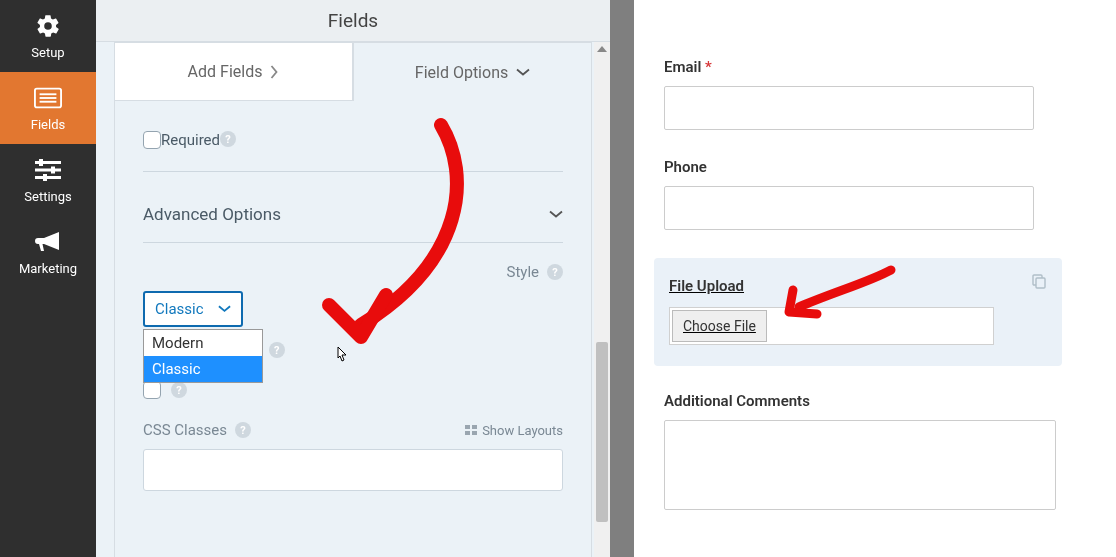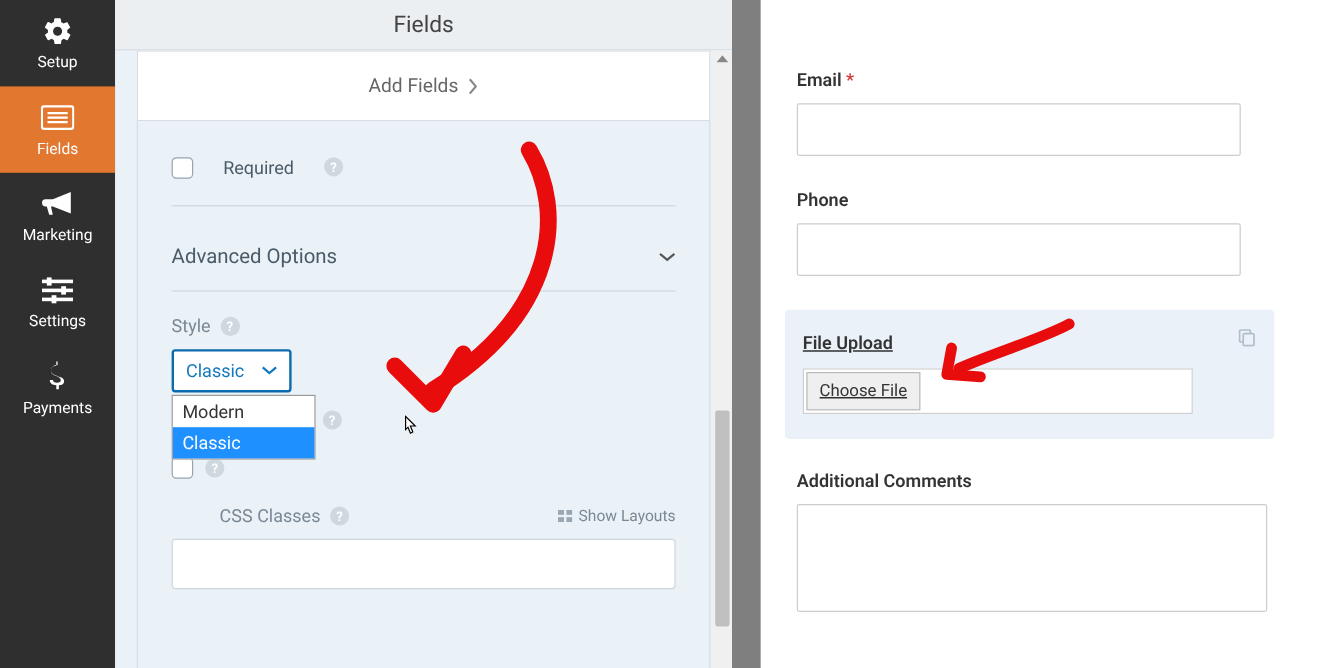--- a/index.html
+++ b/index.html
@@ -13,39 +13,39 @@
     .sidenav-icon { width: 28px; height: 24px; display: flex; align-items: center; justify-content: center; }
     
     
     .mid { flex: 1; display: flex; flex-direction: column; position: relative; background: #ebf2f7; }
     .header-bar { height: 42px; background: #ebeff2; border-bottom: 1px solid #d6dde3; display: flex; align-items: center; justify-content: center; font-size: 19px; color: #444; font-weight: 400; }
     .tabs { display: flex; background: #ebf2f7; margin-left: 18px; margin-right: 18px; }
     .tab { flex: 1; padding: 19px 10px; text-align: center; font-size: 16px; color: #666; cursor: pointer; background: #fff; border: 1px solid #d6dde3; display: flex; align-items: center; justify-content: center; gap: 8px; }
     .tab.active { background: #ebf2f7; border-bottom: none; }
     .panel-body { padding: 22px 28px 10px; background: #ebf2f7; margin: 0 18px; border-left: 1px solid #d6dde3; border-right: 1px solid #d6dde3; flex: 1; position: relative; }
     
-    .field-row { display: flex; gap: 25px; padding: 8px 0 22px; border-bottom: 1px solid #cdd7df; margin-bottom: 20px; }
+    .field-row { display: flex; gap: 0; padding: 8px 0 22px; border-bottom: 1px solid #cdd7df; margin-bottom: 20px; }
     .checkbox { width: 18px; height: 18px; border: 1.5px solid #94a4b0; border-radius: 4px; background: #fff; cursor: pointer; }
     .field-lbl { color: #4a5a66; font-size: 15px; }
     .help-icon { width: 16px; height: 16px; border-radius: 50%; background: #cfd8df; color: #fff; display: inline-flex; align-items: center; justify-content: center; font-size: 11px; font-weight: bold; cursor: pointer; }
     
     .adv-header { display: flex; justify-content: space-between; align-items: center; padding: 12px 0 18px; border-bottom: 1px solid #cdd7df; margin-bottom: 20px; }
     .adv-title { font-size: 17px; color: #4a5a66; }
     .chevron { cursor: pointer; }
     
-    .opt-lbl { color: #7a8894; font-size: 15px; margin-bottom: 10px; display: flex; align-items: center; gap: 8px; }
+    .opt-lbl { color: #7a8894; font-size: 15px; margin-bottom: 10px; display: flex; align-items: center; gap: 8px; justify-content: flex-end; }
     .select-box { width: 100px; padding: 7px 10px; border: 2px solid #0e6aaf; border-radius: 3px; background: #fff; color: #1178bd; font-size: 15px; display: flex; justify-content: space-between; align-items: center; cursor: pointer; position: relative; }
     .dropdown { position: absolute; top: 36px; left: -2px; width: 120px; background: #fff; border: 1px solid #999; z-index: 10; }
     .dd-item { padding: 4px 8px; font-size: 15px; color: #333; cursor: pointer; }
     .dd-item.highlighted { background: #1e90ff; color: #fff; }
     .hidden-el { color: #7a8894; font-size: 15px; margin: 14px 0 0 112px; display: flex; align-items: center; gap: 10px; }
     
     .opt-row2 { display: flex; align-items: center; gap: 10px; margin-top: 22px; }
     .css-section { margin-top: 22px; }
-    .css-header { display: flex; justify-content: space-between; align-items: center; margin-left: 40px; }
+    .css-header { display: flex; justify-content: space-between; align-items: center; }
     .show-layouts { color: #7a8894; font-size: 13px; display: flex; align-items: center; gap: 5px; cursor: pointer; }
     .text-input { width: 100%; padding: 12px 10px; border: 1px solid #cdd7df; border-radius: 3px; background: #fff; margin-top: 10px; font-size: 14px; }
     
     .scrollbar-v { position: absolute; right: 0; top: 42px; width: 16px; bottom: 0; background: #f0f0f0; }
     .scroll-thumb { position: absolute; left: 2px; right: 2px; top: 300px; height: 180px; background: #c0c0c0; border-radius: 2px; }
     .scroll-arrow { position: absolute; left: 0; right: 0; height: 14px; display: flex; align-items: center; justify-content: center; }
     .scroll-arrow.up { top: 0; }
     
     .divider-v { width: 24px; background: #7f7f7f; flex-shrink: 0; }
     
@@ -86,56 +86,54 @@
             <rect x="1" y="1" width="28" height="20" rx="2" stroke="#fff" stroke-width="2"></rect>
             <line x1="6" y1="7" x2="24" y2="7" stroke="#fff" stroke-width="2"></line>
             <line x1="6" y1="11" x2="24" y2="11" stroke="#fff" stroke-width="2"></line>
             <line x1="6" y1="15" x2="24" y2="15" stroke="#fff" stroke-width="2"></line>
           </svg>
       </span>
       <span>Fields</span>
     </div>
     <div class="sidenav-item">
       <span class="sidenav-icon">
-        <svg width="28" height="24" viewBox="0 0 28 24" fill="#fff">
-            <path d="M25 2L10 8H4a3 3 0 000 6h1l2 7h3l-1.5-7H10l15 6V2z"></path>
-          </svg>
-      </span>
-      <span>Marketing</span>
-    </div>
-    <div class="sidenav-item">
-      <span class="sidenav-icon">
         <svg width="26" height="22" viewBox="0 0 26 22" fill="#fff">
             <rect x="0" y="2" width="26" height="3"></rect>
             <rect x="0" y="9.5" width="26" height="3"></rect>
             <rect x="0" y="17" width="26" height="3"></rect>
             <rect x="4" y="0" width="4" height="7"></rect>
             <rect x="16" y="7.5" width="4" height="7"></rect>
             <rect x="8" y="15" width="4" height="7"></rect>
           </svg>
       </span>
       <span>Settings</span>
     </div>
     <div class="sidenav-item">
       <span class="sidenav-icon">
-        <svg width="18" height="26" viewBox="0 0 14 24" fill="#fff">
-            <path d="M7 0v3C4 3 2 4.5 2 7c0 2.5 2 3.5 5 4.5s5 1.5 5 4c0 2-1.5 3-4 3v3H6v-3c-3 0-5-1.5-5-4h2.5c0 1.5 1 2 3 2s3-.5 3-2-2-2.5-4.5-3.5S2 9 2 7c0-2 1.5-3.5 4-3.5V0z"></path>
-          </svg>
-      </span>
-      <span>Payments</span>
+        <svg width="28" height="24" viewBox="0 0 28 24" fill="#fff">
+            <path d="M25 2L10 8H4a3 3 0 000 6h1l2 7h3l-1.5-7H10l15 6V2z"></path>
+          </svg>
+      </span>
+      <span>Marketing</span>
     </div>
   </div>
 
   <div class="mid">
     <div class="header-bar">Fields</div>
     <div class="tabs">
       <div class="tab">
         <span>Add Fields</span>
         <svg width="9" height="14" viewBox="0 0 8 14">
             <path d="M1 1l5 6-5 6" stroke="#888" stroke-width="1.8" fill="none"></path>
+          </svg>
+      </div>
+      <div class="tab active">
+        <span>Field Options</span>
+        <svg width="14" height="9" viewBox="0 0 14 8">
+            <path d="M1 1l6 5 6-5" stroke="#555" stroke-width="1.8" fill="none"></path>
           </svg>
       </div>
     </div>
 
     <div class="panel-body">
       <div class="field-row">
         <span class="checkbox"></span>
         <span class="field-lbl">Required</span>
         <span class="help-icon">?</span>
       </div>

